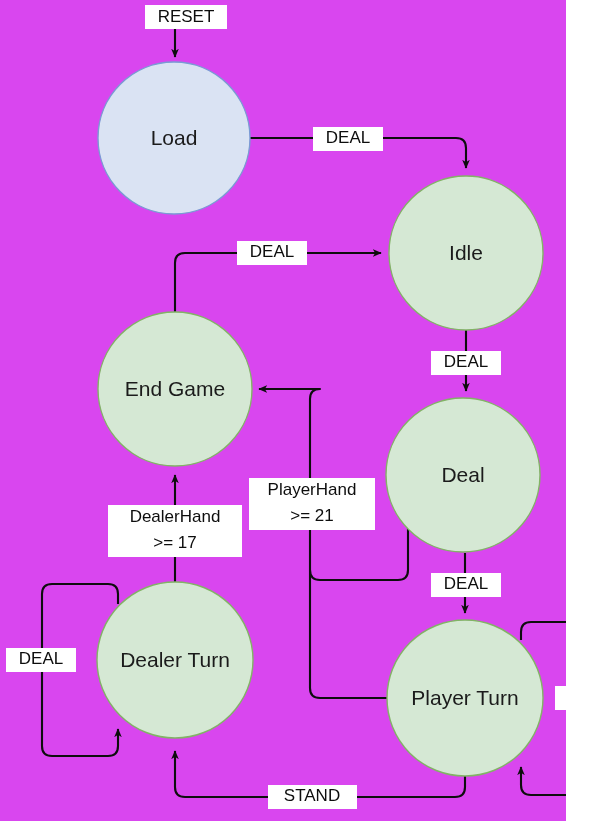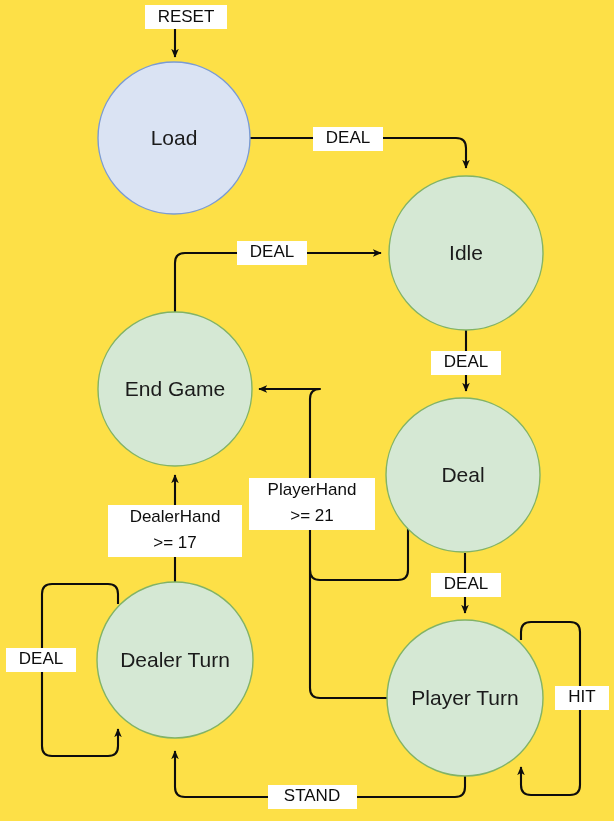--- a/index.html
+++ b/index.html
@@ -5,23 +5,23 @@
   html, body {
     margin: 0;
     padding: 0;
     background: #ffffff;
   }
   body {
     font-family: "Liberation Sans", sans-serif;
   }
   #diagram-root {
     position: relative;
-    width: 614px;
+    width: 566px;
     height: 821px;
-    background: #fde047;
+    background: #d946ef;
     overflow: hidden;
   }
   svg.fsm-canvas {
     position: absolute;
     left: 0;
     top: 0;
     width: 614px;
     height: 821px;
     display: block;
   }

